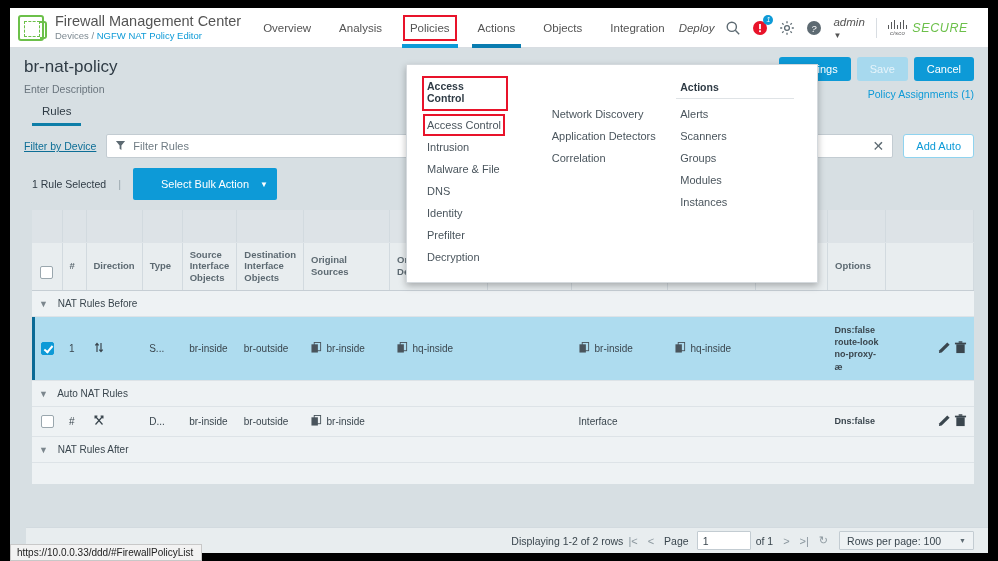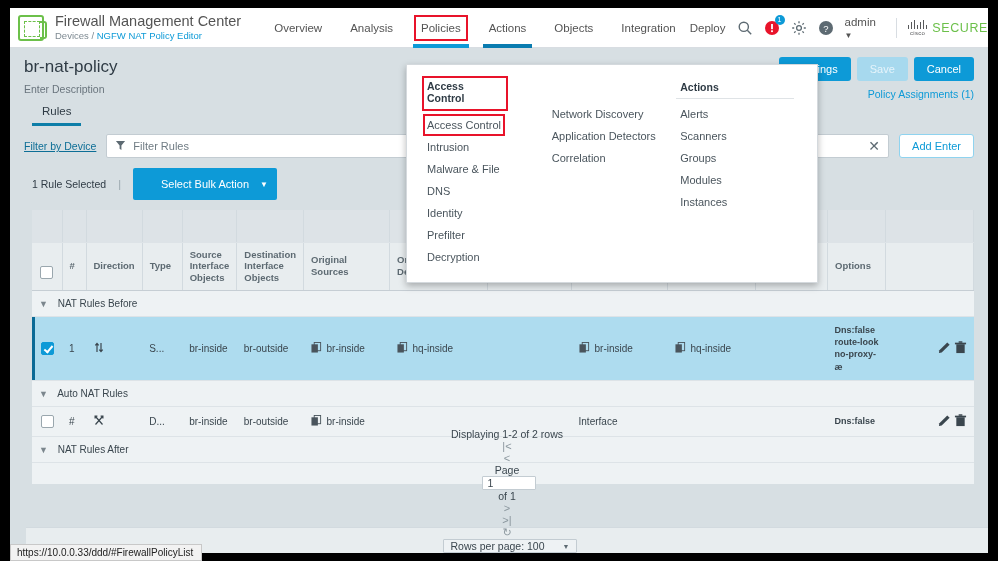--- a/index.html
+++ b/index.html
@@ -53,21 +53,21 @@
   .navitem.hl { outline: 2px solid #e8132a; outline-offset: -9px; }
   .navitem.active:after {
     content: ""; position: absolute; left: 6px; right: 6px; bottom: 0;
     height: 4px; background: #0d9ad7;
   }
   .navitem.active2:after {
     content: ""; position: absolute; left: 8px; right: 8px; bottom: 0;
     height: 4px; background: #0a7cb0;
   }
 
-  .navright { margin-left: auto; display: flex; align-items: center; padding-right: 0; gap: 11px; }
+  .navright { margin-left: auto; display: flex; align-items: center; padding-right: 20px; gap: 11px; font-style: italic; }
   .navright .nlabel { font-size: 11.5px; color: #545454; cursor: pointer; }
   .ico { width: 16px; height: 16px; display: inline-block; position: relative; cursor: pointer; }
   .ico svg { display: block; }
   .badge-wrap { position: relative; }
   .badge {
     position: absolute; top: -5px; right: -5px;
     background: #0d9ad7; color: #fff;
     font-size: 7px; line-height: 10px; min-width: 10px; height: 10px;
     border-radius: 5px; text-align: center; padding: 0 2px;
   }
@@ -210,21 +210,21 @@
     display: block;
   }
   .mm-item.boxed { outline: 2px solid #e8132a; outline-offset: -2px; display:inline-block; }
 
   
   .footer {
     position: absolute; left: 16px; right: 0; bottom: 0;
     height: 26px; background: #e8edef;
     border-top: 1px solid #d2dadf;
     display: flex; align-items: center; justify-content: flex-end;
-    gap: 0; flex-direction: column;
+    padding-right: 14px; gap: 0;
   }
   .foot-txt { font-size: 10.5px; color: #3a464e; }
   .pg-btn { font-size: 11px; color: #8b979e; padding: 0 5px; cursor: pointer; }
   .pg-input {
     width: 54px; height: 19px; border: 1px solid #c3ccd2; background: #fff;
     font-size: 10.5px; color: #3a464e; text-align: left; padding: 0 5px;
     margin: 0 0 0 3px; border-radius:1px;
   }
   .pg-label { font-size: 10.5px; color: #3a464e; padding: 0 5px; }
   .rpp {
@@ -341,21 +341,21 @@
     <span class="filter-link">Filter by Device</span>
     <div class="filter-input">
       <span>
         <svg width="11" height="11" viewBox="0 0 12 12">
               <polygon points="1,1 11,1 7,6 7,11 5,9.5 5,6" fill="#5d6a72"></polygon>
             </svg>
       </span>
       <span class="filter-ph">Filter Rules</span>
       <span class="filter-x">✕</span>
     </div>
-    <button class="btn-outline">Add Enter</button>
+    <button class="btn-outline">Add Auto</button>
   </div>
 
   <div class="bulkbar">
     <span class="bulk-count">1 Rule Selected</span>
     <span class="bulk-pipe">|</span>
     <div class="btn-bulk">
       <span>Select Bulk Action</span>
       <span class="caret">▼</span>
     </div>
   </div>

